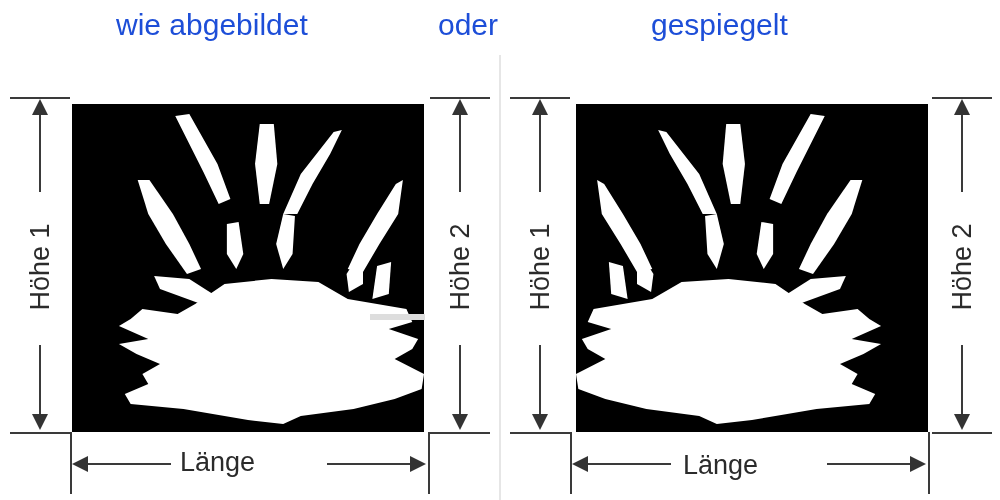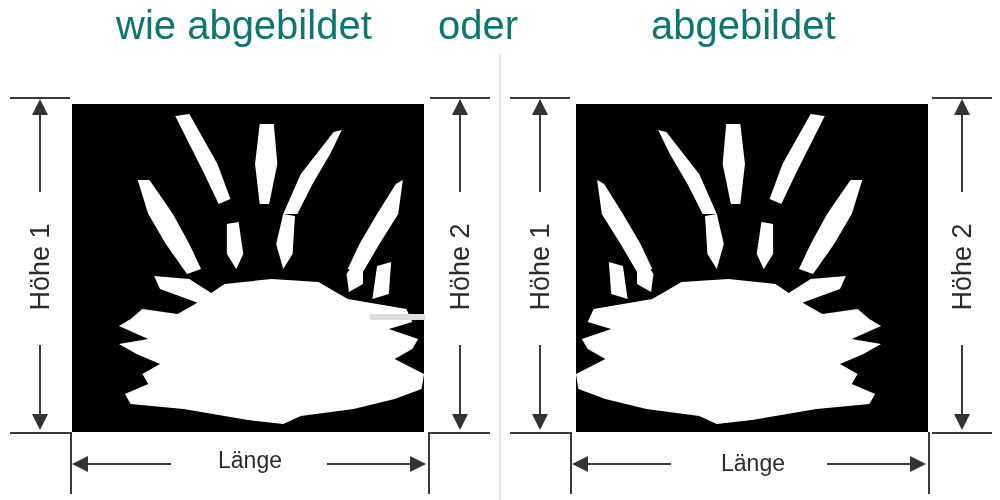--- a/index.html
+++ b/index.html
@@ -1,36 +1,36 @@
 <!DOCTYPE html>
 <html><head>
 <meta charset="utf-8">
 <style>
   html, body { margin: 0; padding: 0; }
   body {
     width: 1000px; height: 500px; background: #ffffff; position: relative; overflow: hidden;
     font-family: "Liberation Sans", sans-serif; color: #2b2b2b;
   }
   .abs { position: absolute; }
-  .title { font-size: 40px; top: 2px; line-height: 46px; color: #0f766e; white-space: nowrap; }
+  .title { font-size: 30px; top: 2px; line-height: 46px; color: #1d4ed8; white-space: nowrap; }
   .divider { left: 499px; top: 55px; width: 2px; height: 445px; background: #e6e6e6; }
   .panel { position: absolute; top: 0; width: 500px; height: 500px; }
   .black { background: #000; }
   .hline { background: #3a3a3a; height: 2px; }
   .vline { background: #3a3a3a; width: 2px; }
   .label-v { font-size: 27px; white-space: nowrap; transform: rotate(-90deg); transform-origin: center center; text-align: center; }
-  .label-h { font-size: 23px; white-space: nowrap; text-align: center; }
+  .label-h { font-size: 27px; white-space: nowrap; }
   svg { position: absolute; overflow: visible; }
 </style>
 </head>
 <body>
 
 <div class="abs title" style="left:116px;">wie abgebildet</div>
 <div class="abs title" style="left:438px;">oder</div>
-<div class="abs title" style="left:651px;">abgebildet</div>
+<div class="abs title" style="left:651px;">gespiegelt</div>
 
 <div class="abs divider"></div>
 
 <svg width="0" height="0" style="position:absolute">
   <defs>
     <g id="burst" fill="#fff">
 
       <polygon points="68,12 80,10 104,60 115,95 105,100 92,68"></polygon>
       <polygon points="140,20 152,20 155,60 148,100 140,100 136,60"></polygon>
       <polygon points="203,28 210,26 200,50 185,80 172,110 160,110 175,70"></polygon>

